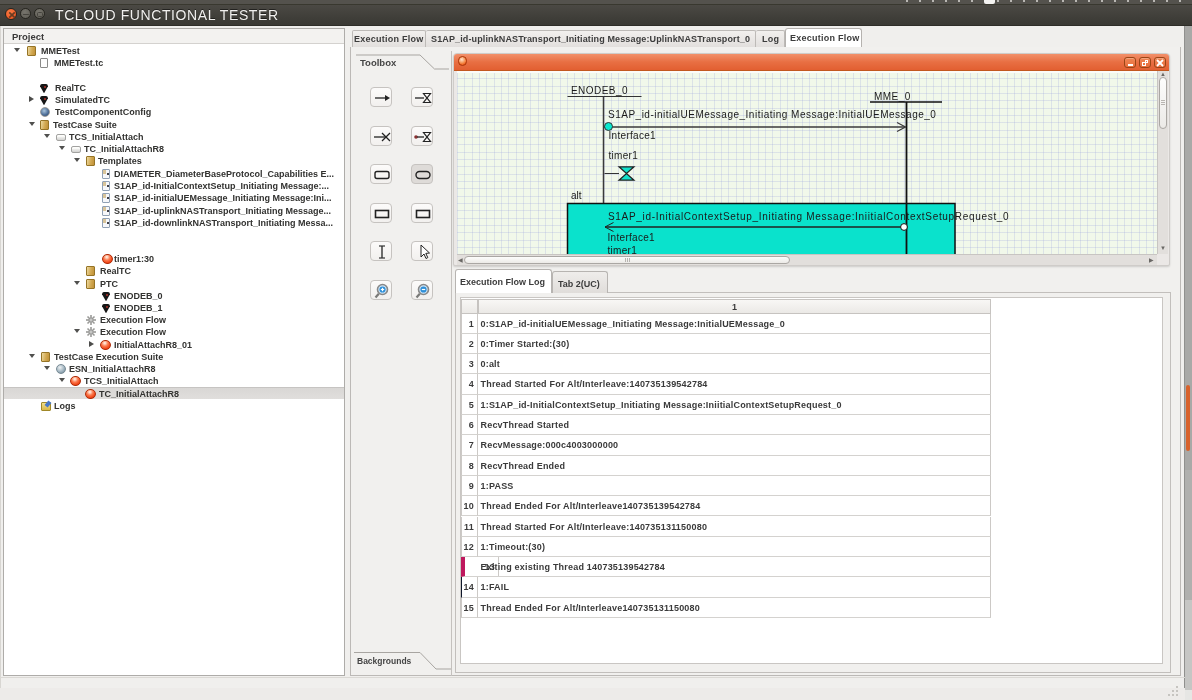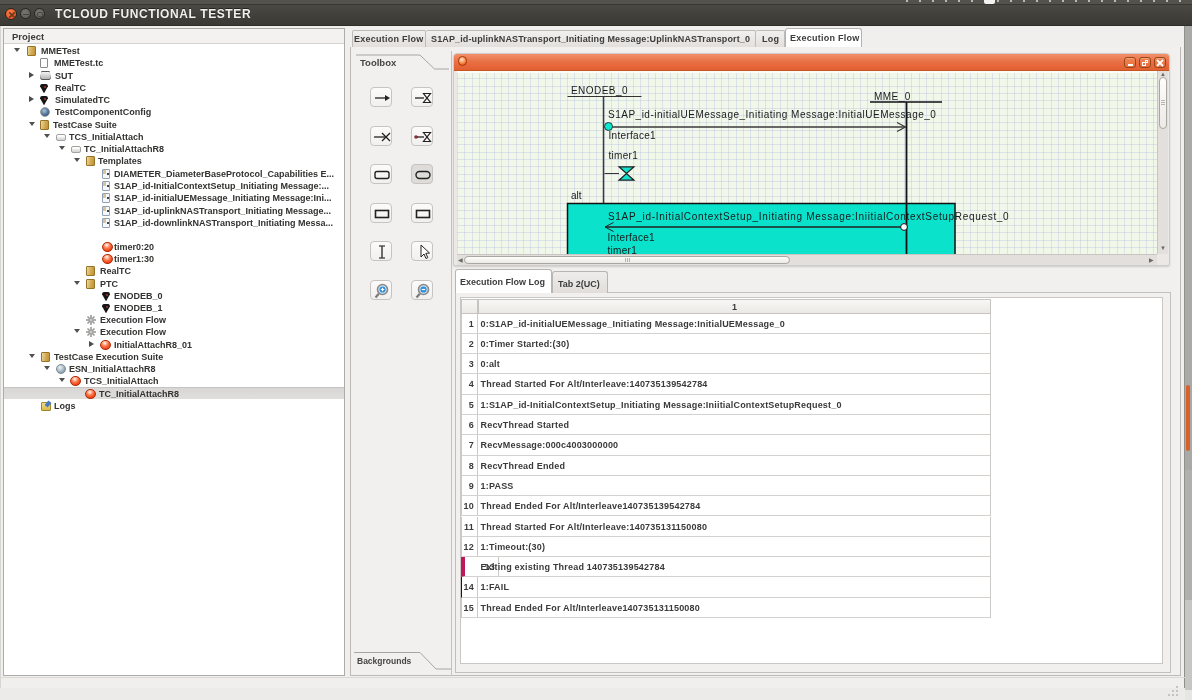--- a/index.html
+++ b/index.html
@@ -1,20 +1,20 @@
 <!DOCTYPE html>
 <html><head><meta charset="utf-8">
 <style>
 *{margin:0;padding:0;box-sizing:border-box}
 html,body{width:1192px;height:700px;overflow:hidden;background:#f0efed;font-family:"Liberation Sans",sans-serif;position:relative}
 .abs{position:absolute}
 
 #topstrip{left:0;top:0;width:1192px;height:5px;background:#54524d;border-bottom:1px solid #39382f}
 #titlebar{left:0;top:5px;width:1192px;height:21px;background:linear-gradient(#4b4944,#3e3d38 70%,#3a3934);border-bottom:1px solid #2e2d28}
-#titletext{left:55px;top:7px;font-size:12px;font-weight:bold;color:#f1f0ee;letter-spacing:0.6px;text-shadow:0 -1px 0 rgba(0,0,0,.5)}
+#titletext{left:55px;top:7px;font-size:14px;font-weight:normal;color:#f1f0ee;letter-spacing:0.6px;text-shadow:0 -1px 0 rgba(0,0,0,.5)}
 .wbtn{border-radius:50%;width:11px;height:11px;top:8px;border:1px solid #26251f}
 #btnclose{left:5px;width:12px;height:12px;top:7.5px;background:radial-gradient(circle at 40% 32%,#f87c44,#ee5a26 70%,#dc4c1c)}
 #btnmin{left:19.5px;background:radial-gradient(circle at 42% 35%,#76746c,#64625a 75%)}
 #btnmax{left:33.5px;background:radial-gradient(circle at 42% 35%,#76746c,#64625a 75%)}
 
 #rstrip{left:1185px;top:26px;width:7px;height:674px;background:#a9a9a7}
 #rstrip2{left:1185px;top:600px;width:7px;height:90px;background:#c6c6c4}
 #rstrip3{left:1185px;top:690px;width:7px;height:10px;background:#e6e6e4}
 #rorange{left:1186px;top:385px;width:4px;height:66px;background:#d8622c;border-radius:2px}
 
@@ -144,25 +144,20 @@
  <div class="abs" id="tree">
       <div class="tr" style="top:12px">
         <span class="ic doc" style="left:36px"></span>
         <b style="left:50px">MMETest.tc</b>
       </div>
       <div class="tr" style="top:0px">
         <span class="ar dn" style="left:10px"></span>
         <span class="ic f" style="left:23px"></span>
         <b style="left:37px">MMETest</b>
       </div>
-      <div class="tr" style="top:25px">
-        <span class="ar rt" style="left:25px"></span>
-        <span class="ic sut" style="left:36px"></span>
-        <b style="left:51px">SUT</b>
-      </div>
       <div class="tr" style="top:37px">
         <span class="ic sh" style="left:36px">
           <i></i>
         </span>
         <b style="left:51px">RealTC</b>
       </div>
       <div class="tr" style="top:49px">
         <span class="ar rt" style="left:25px"></span>
         <span class="ic sh" style="left:36px">
           <i></i>
@@ -220,24 +215,20 @@
           <u></u>
         </span>
         <b style="left:110px">S1AP_id-uplinkNASTransport_Initiating Message...</b>
       </div>
       <div class="tr" style="top:172px">
         <span class="ic pg" style="left:98px">
           <i></i>
           <u></u>
         </span>
         <b style="left:110px">S1AP_id-downlinkNASTransport_Initiating Messa...</b>
-      </div>
-      <div class="tr" style="top:196px">
-        <span class="ic ball" style="left:98px"></span>
-        <b style="left:110px">timer0:20</b>
       </div>
       <div class="tr" style="top:208px">
         <span class="ic ball" style="left:98px"></span>
         <b style="left:110px">timer1:30</b>
       </div>
       <div class="tr" style="top:220px">
         <span class="ic f" style="left:82px"></span>
         <b style="left:96px">RealTC</b>
       </div>
       <div class="tr" style="top:233px">

